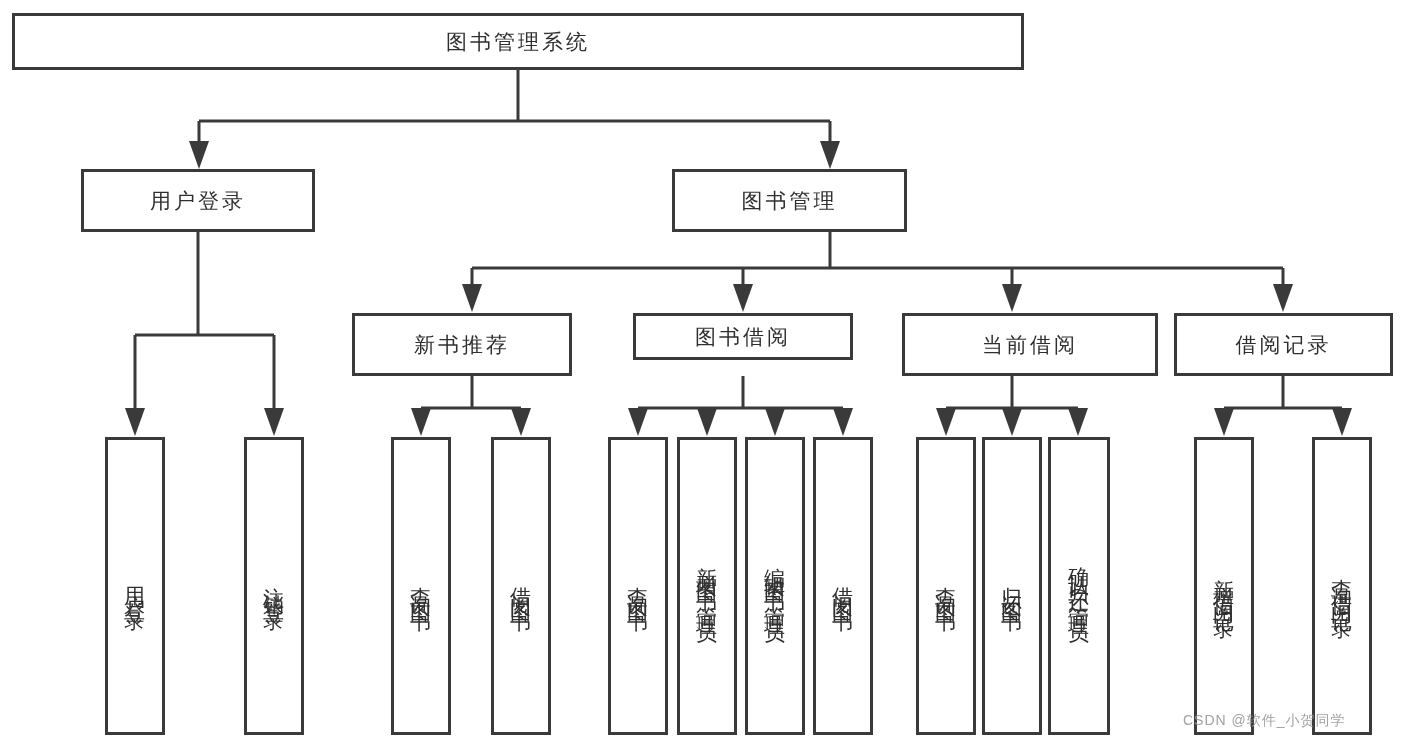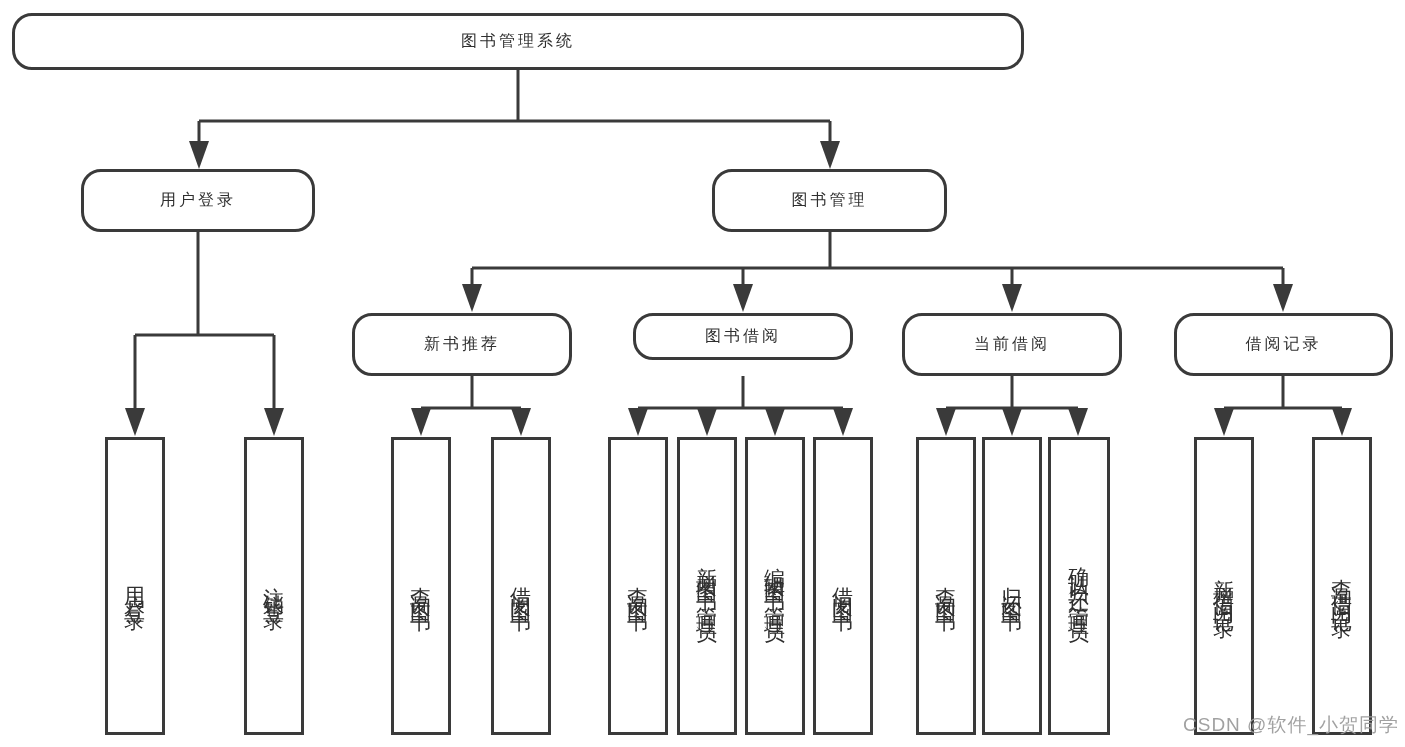--- a/index.html
+++ b/index.html
@@ -21,37 +21,36 @@
     box-sizing: border-box;
     border: 3px solid #3a3a3a;
     background: #ffffff;
     color: #2f2f2f;
     display: flex;
     align-items: center;
     justify-content: center;
     z-index: 1;
   }
   .hbox {
-    font-size: 16px;
+    font-size: 21px;
     letter-spacing: 3px;
     white-space: nowrap;
-    border-radius: 20px;
   }
   .vbox {
     writing-mode: vertical-rl;
     text-orientation: mixed;
     font-size: 21px;
     letter-spacing: 8px;
     line-height: 1;
   }
   .watermark {
     position: absolute;
     left: 1183px;
     top: 712px;
-    font-size: 19px;
+    font-size: 14px;
     letter-spacing: 1px;
     color: #9c9c9c;
     opacity: 0.95;
     z-index: 2;
     white-space: nowrap;
   }
 </style>
 </head>
 <body>
 
@@ -96,25 +95,25 @@
       <polygon points="1002,408 1022,408 1012,436"></polygon>
       <polygon points="1068,408 1088,408 1078,436"></polygon>
       <polygon points="1214,408 1234,408 1224,436"></polygon>
       <polygon points="1332,408 1352,408 1342,436"></polygon>
     </g>
   </svg>
 
   <div class="box hbox" style="left:12px; top:13px; width:1012px; height:57px">图书管理系统</div>
 
   <div class="box hbox" style="left:81px; top:169px; width:234px; height:63px">用户登录</div>
-  <div class="box hbox" style="left:712px; top:169px; width:235px; height:63px">图书管理</div>
+  <div class="box hbox" style="left:672px; top:169px; width:235px; height:63px">图书管理</div>
 
   <div class="box hbox" style="left:352px; top:313px; width:220px; height:63px">新书推荐</div>
   <div class="box hbox" style="left:633px; top:313px; width:220px; height:47px">图书借阅</div>
-  <div class="box hbox" style="left:902px; top:313px; width:220px; height:63px">当前借阅</div>
+  <div class="box hbox" style="left:902px; top:313px; width:256px; height:63px">当前借阅</div>
   <div class="box hbox" style="left:1174px; top:313px; width:219px; height:63px">借阅记录</div>
 
   <div class="box vbox" style="left:105px; top:437px; width:60px; height:298px">用户登录</div>
   <div class="box vbox" style="left:244px; top:437px; width:60px; height:298px">注销登录</div>
 
   <div class="box vbox" style="left:391px; top:437px; width:60px; height:298px">查询图书</div>
   <div class="box vbox" style="left:491px; top:437px; width:60px; height:298px">借阅图书</div>
 
   <div class="box vbox" style="left:608px; top:437px; width:60px; height:298px">查询图书</div>
   <div class="box vbox" style="left:677px; top:437px; width:60px; height:298px">新增图书（管理员）</div>

